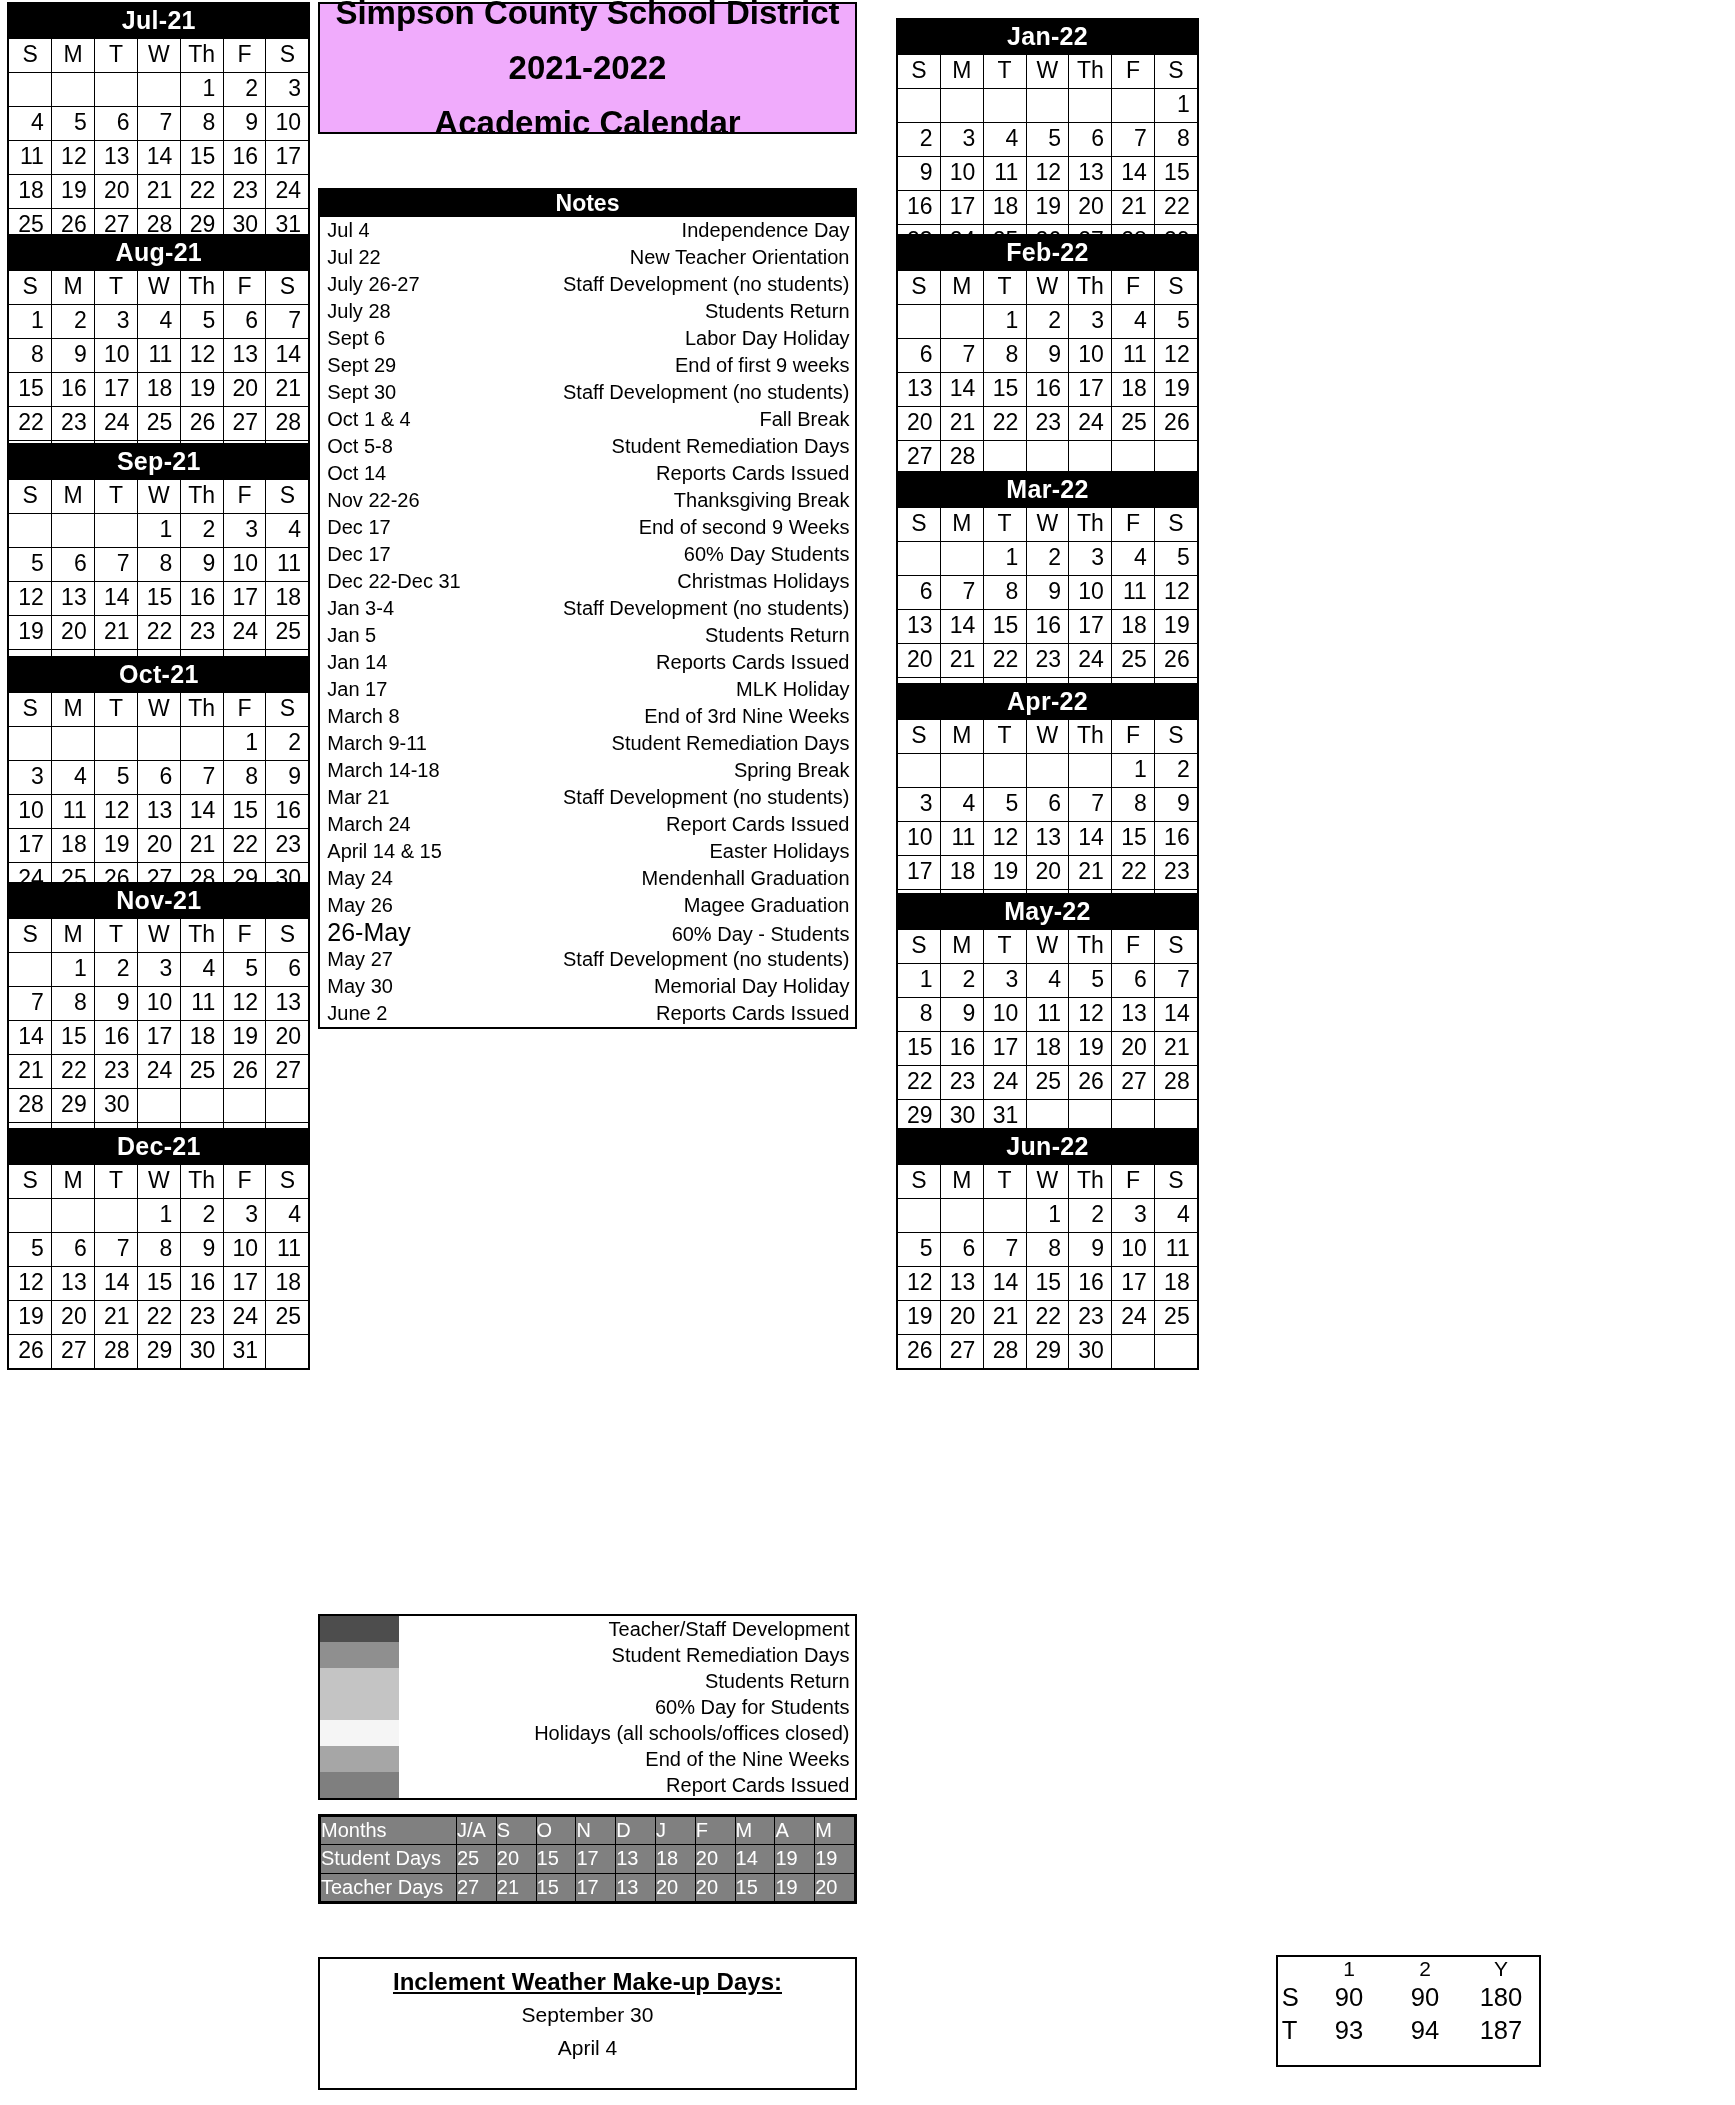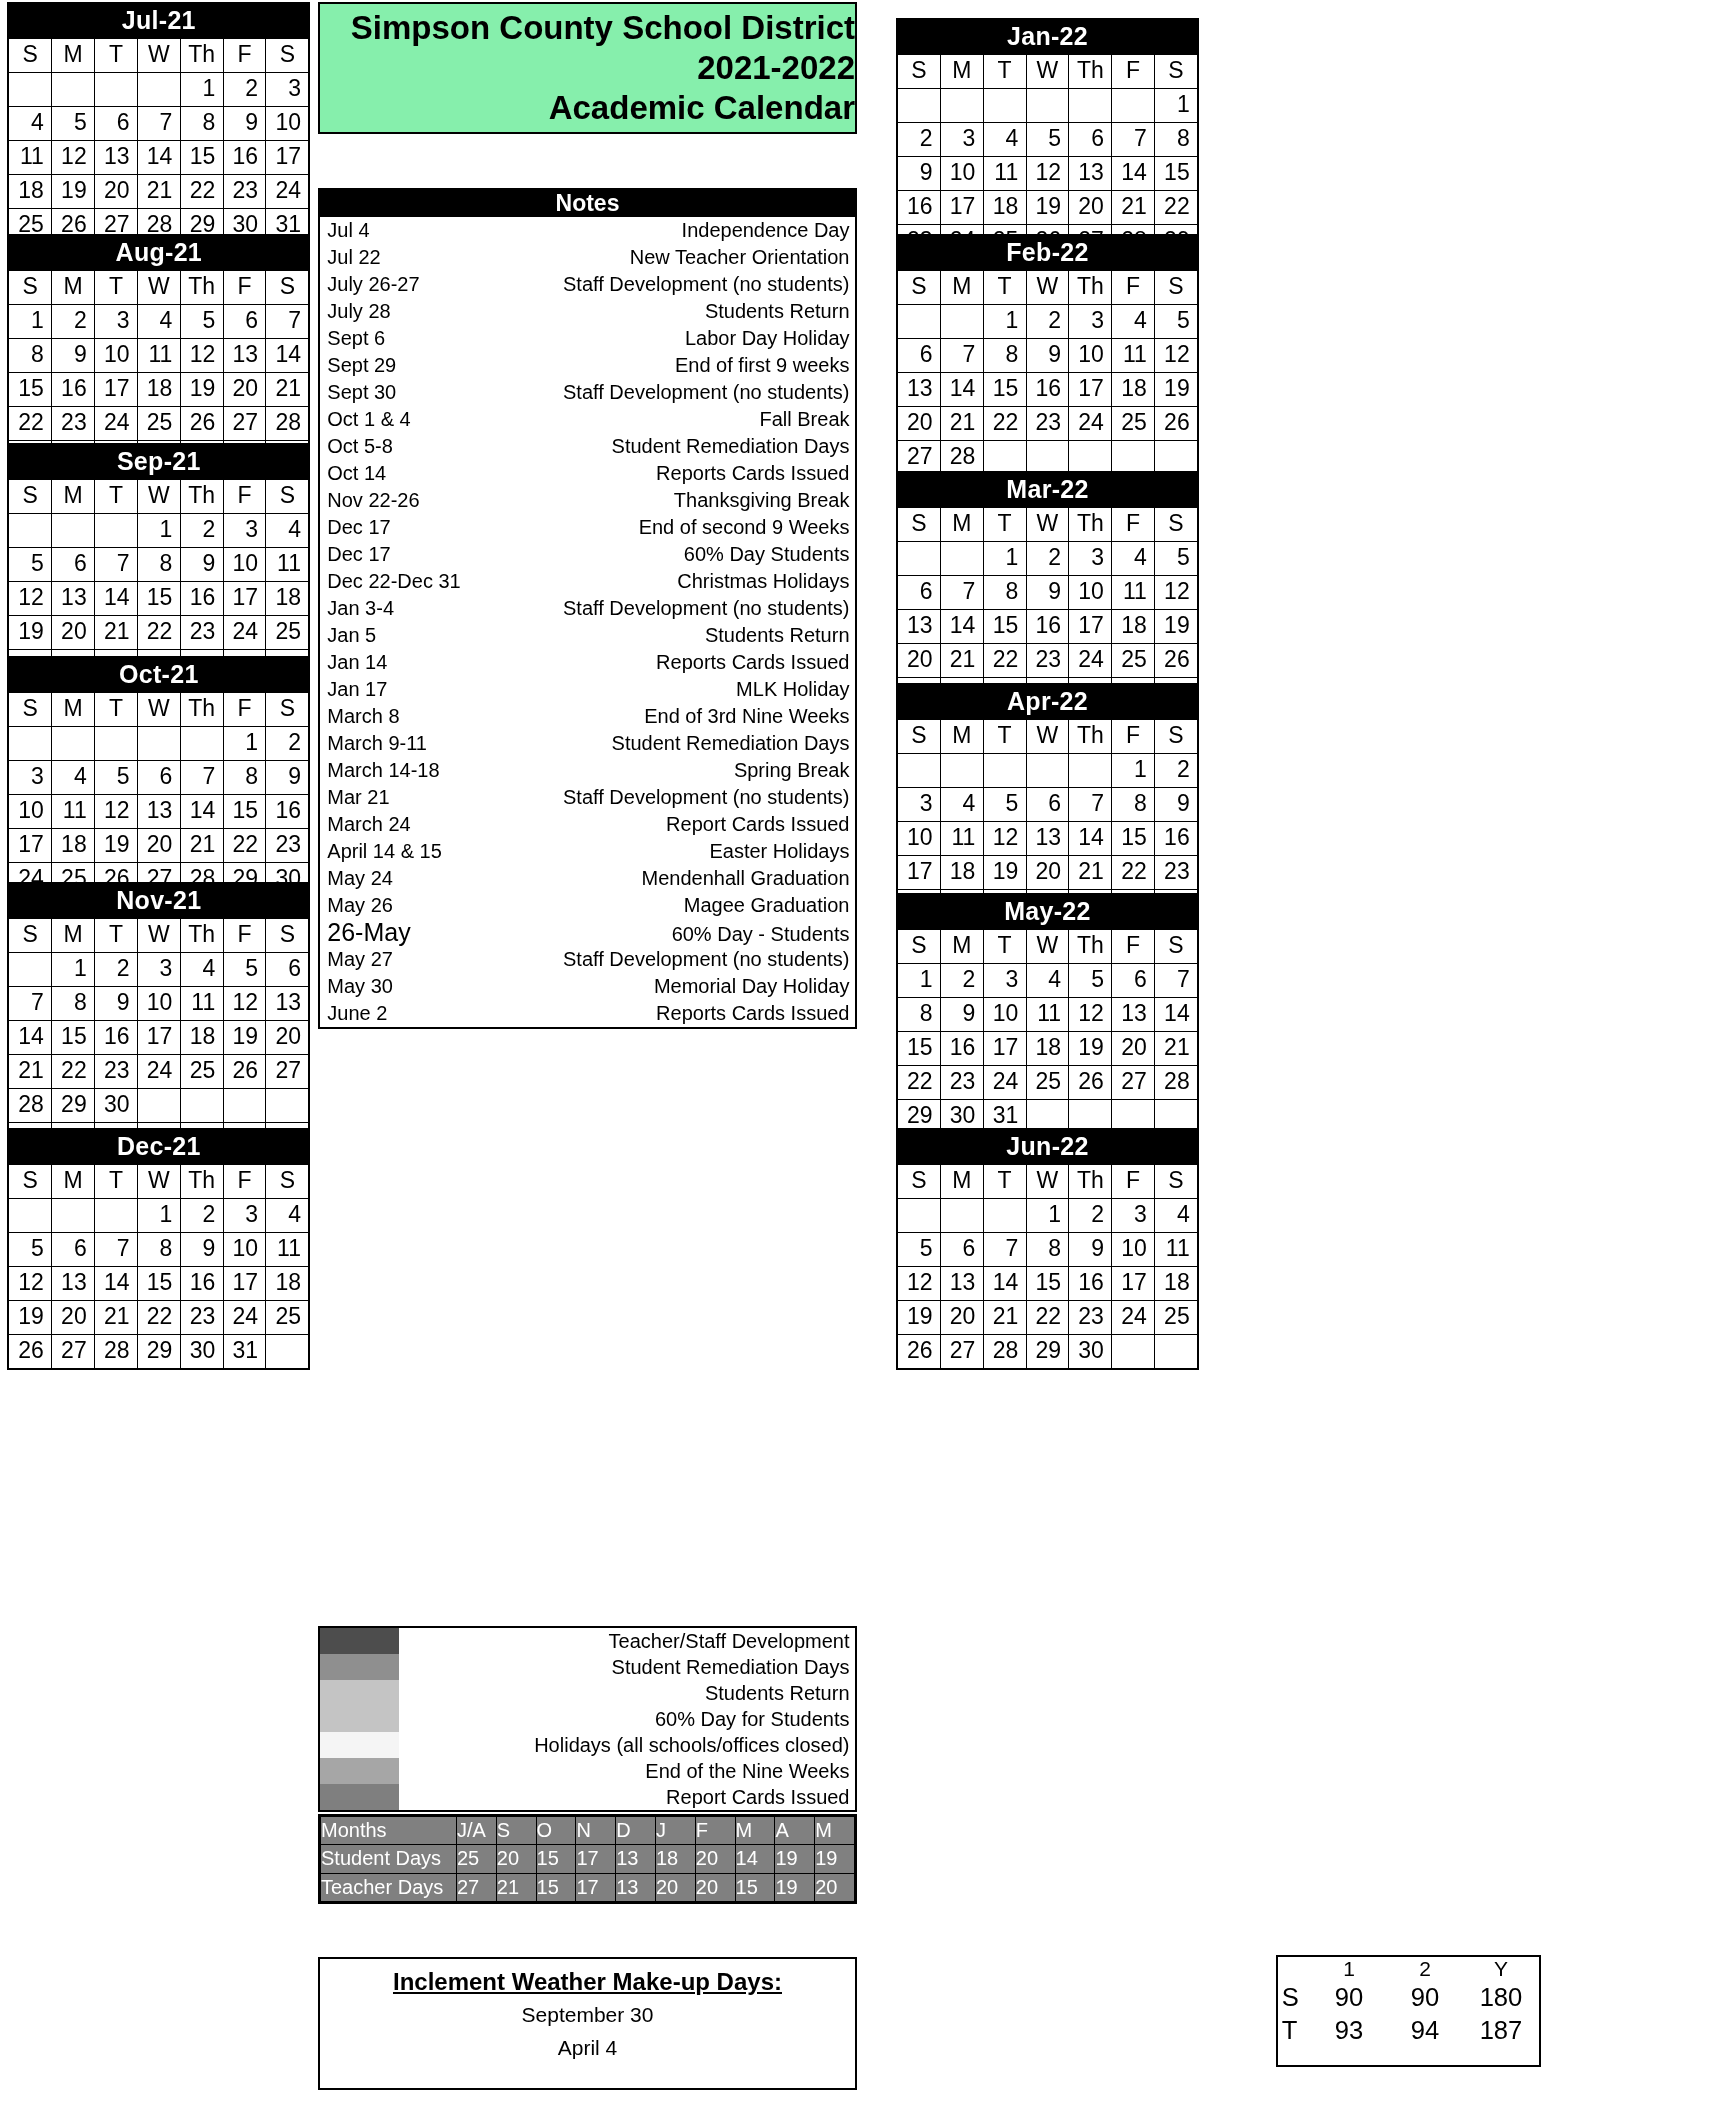--- a/index.html
+++ b/index.html
@@ -62,25 +62,26 @@
   td.h-light   { background: #c4c4c4; }
   td.h-faint   { background: #f7f7f7; }
   td.h-none    { background: #ffffff; }
 
   
   #title-box {
     position: absolute;
     left: 318px; top: 1.8px;
     width: 539px; height: 132px;
     border: 2.7px solid #000000;
-    background: #86efac;
+    background: #f0abfc;
     display: flex;
     flex-direction: column;
-    align-items: flex-end;
+    align-items: center;
     justify-content: center;
+    gap: 15px;
   }
   #title-box .tline {
     font-size: 33px;
     font-weight: bold;
     line-height: 40px;
     color: #000;
     text-align: center;
   }
 
   
@@ -115,21 +116,20 @@
   .note-row .nl { text-align: right; }
   .note-row.big .nd { font-size: 25px; }
 
   
   #legend-box {
     position: absolute;
     left: 318px; top: 1614px;
     width: 539px;
     border: 2.7px solid #000000;
     background: #ffffff;
-    margin-top: 12px;
   }
   .leg-row {
     display: flex;
     align-items: center;
     height: 26px;
   }
   .leg-sw {
     width: 79px;
     height: 26px;
     flex: 0 0 79px;

